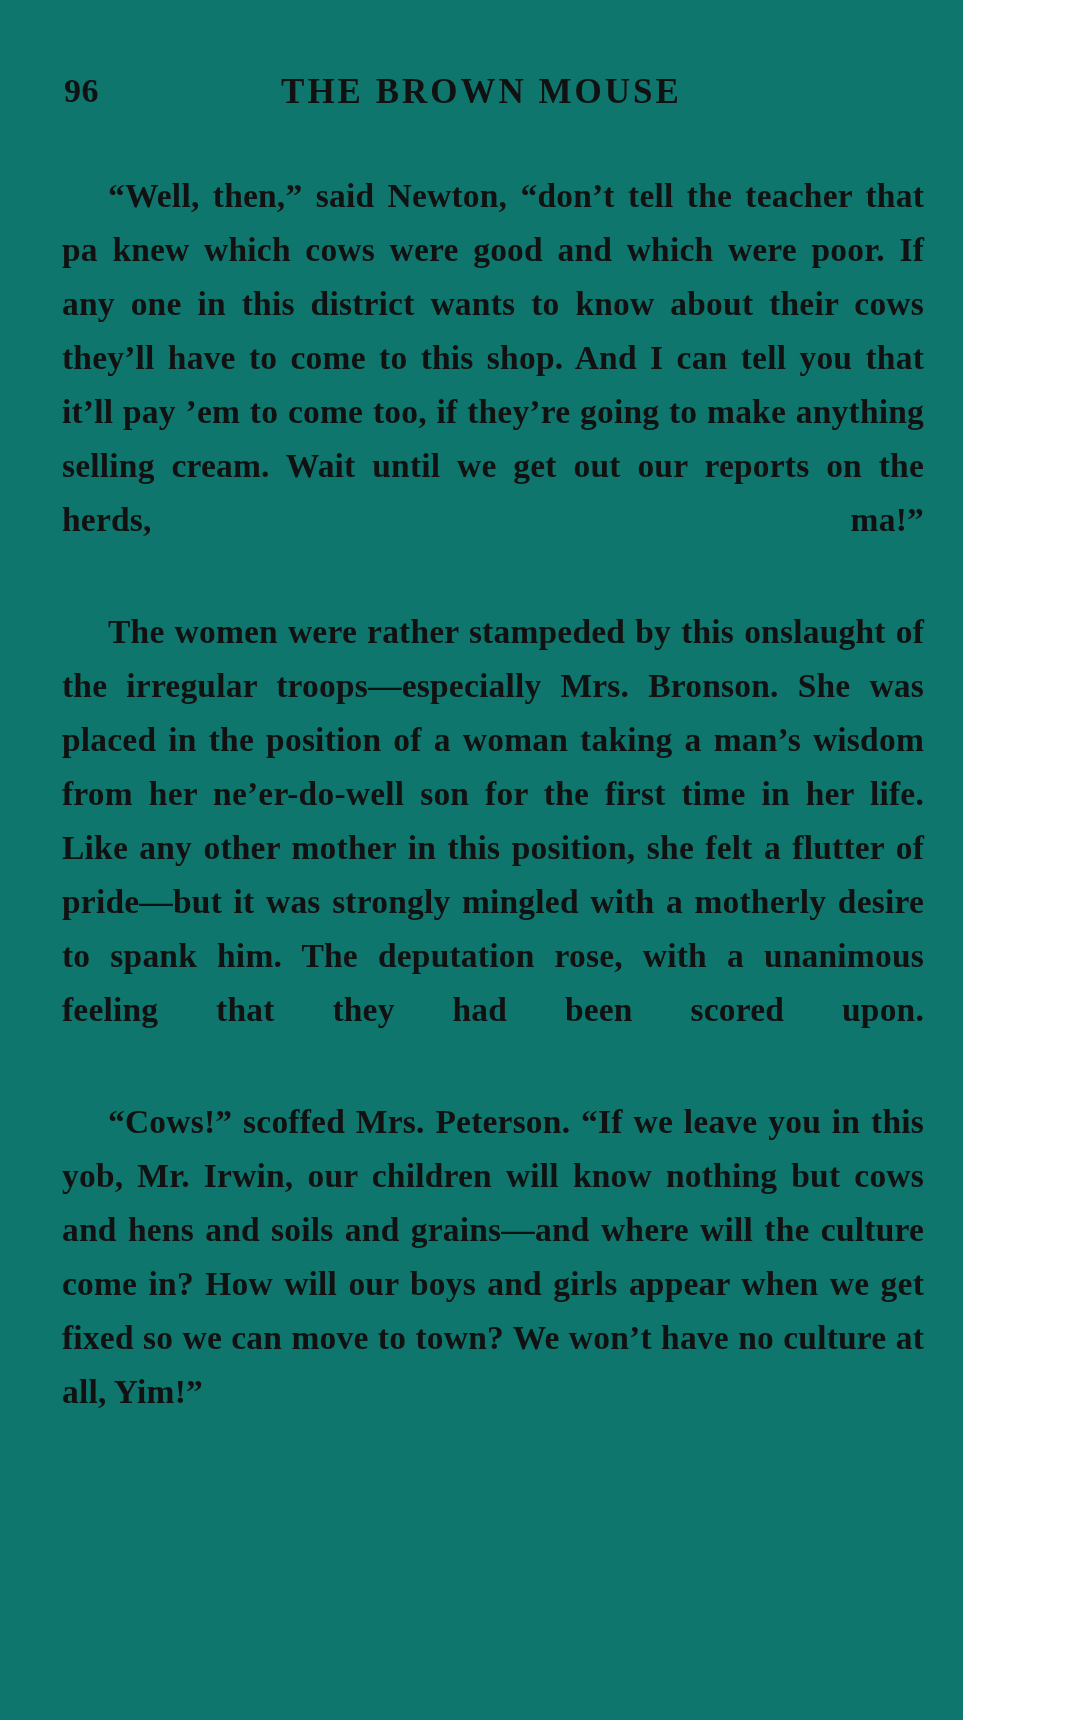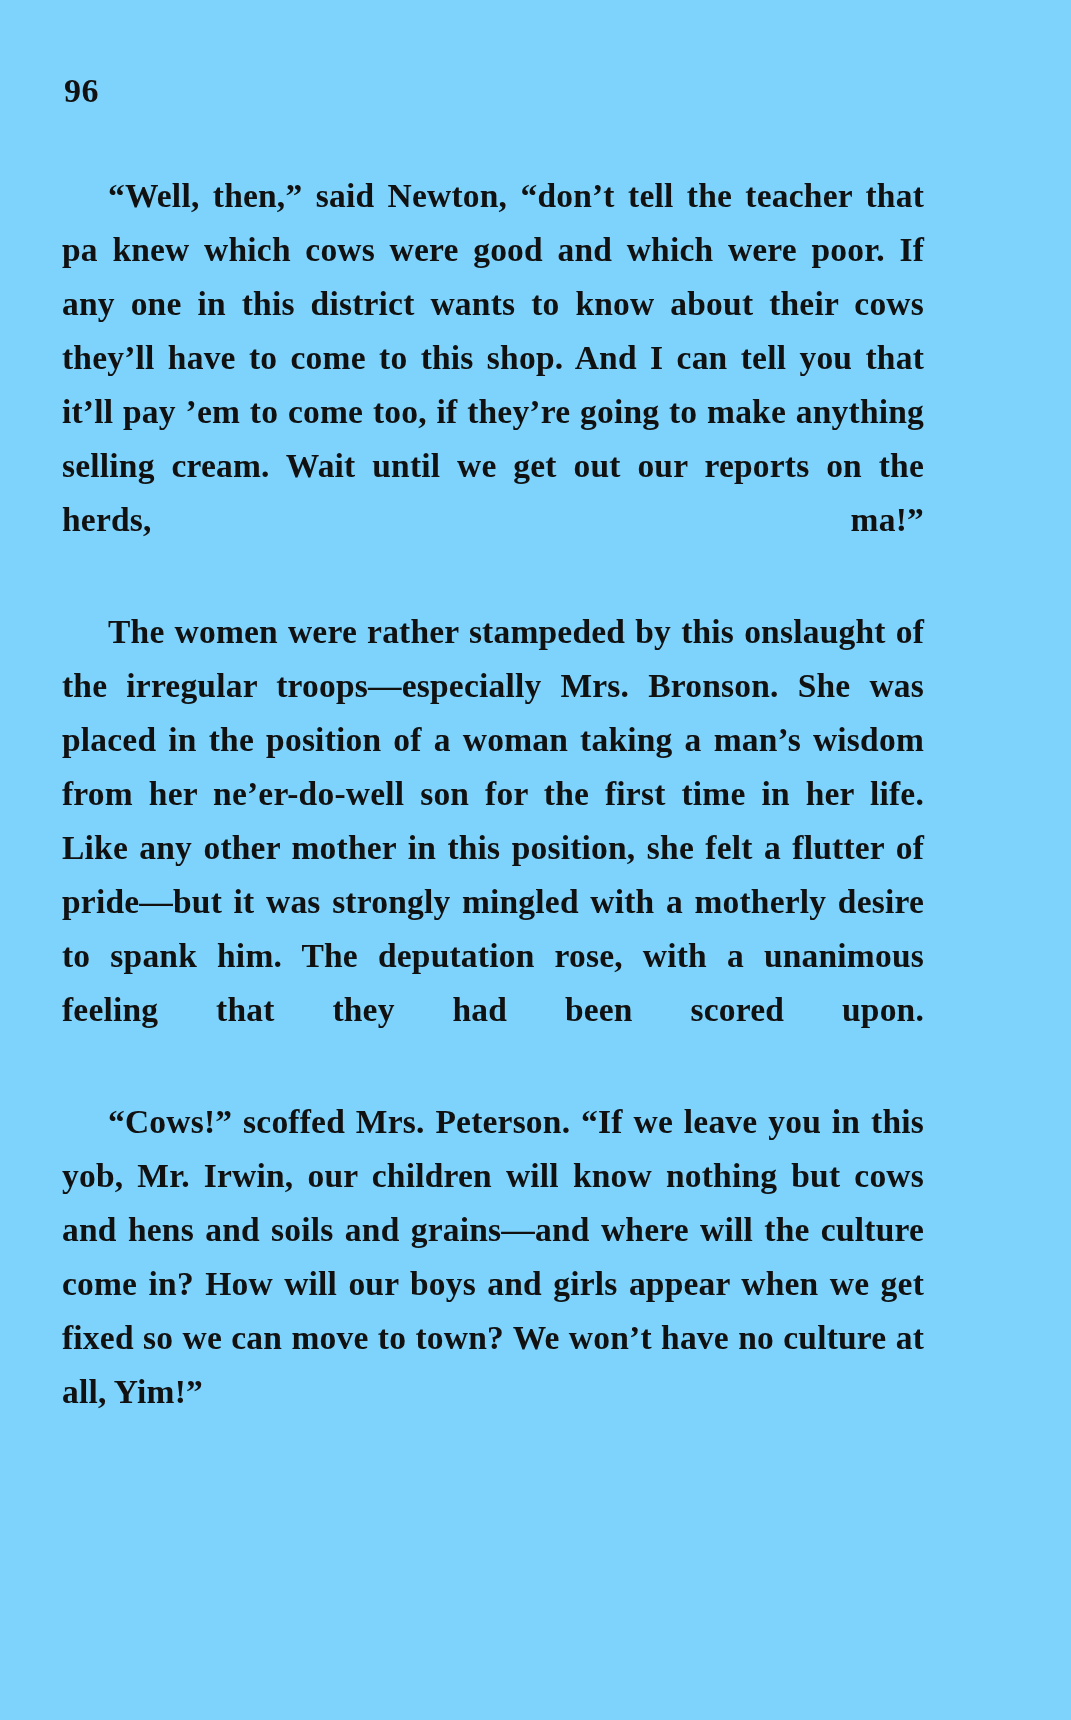--- a/index.html
+++ b/index.html
@@ -12,23 +12,23 @@
     height: 1720px;
     font-family: "Liberation Serif", serif;
     color: #111111;
     position: relative;
     overflow: hidden;
   }
   .page {
     position: absolute;
     left: 0;
     top: 0;
-    width: 1071px;
+    width: 963px;
     height: 1720px;
-    background: #7dd3fc;
+    background: #0f766e;
   }
   .header {
     position: absolute;
     top: 72px;
     left: 60px;
     right: 60px;
     height: 48px;
   }
   .folio {
     position: absolute;
@@ -74,20 +74,21 @@
     display: none;
   }
 </style>
 </head>
 <body>
 
 <div class="page">
 
   <div class="header">
     <div class="folio">96</div>
+    <div class="running-title">THE BROWN MOUSE</div>
   </div>
 
   <div class="body-text">
     <p>“Well, then,” said Newton, “don’t tell the teacher that pa knew which cows were good and which were poor.  If any one in this district wants to know about their cows they’ll have to come to this shop.  And I can tell you that it’ll pay ’em to come too, if they’re going to make anything selling cream.  Wait until we get out our reports on the herds, ma!”</p>
     <p>The women were rather stampeded by this onslaught of the irregular troops—especially Mrs. Bronson.  She was placed in the position of a woman taking a man’s wisdom from her ne’er-do-well son for the first time in her life.  Like any other mother in this position, she felt a flutter of pride—but it was strongly mingled with a motherly desire to spank him.  The deputation rose, with a unanimous feeling that they had been scored upon.</p>
     <p>“Cows!” scoffed Mrs. Peterson.  “If we leave you in this yob, Mr. Irwin, our children will know nothing but cows and hens and soils and grains—and where will the culture come in?  How will our boys and girls appear when we get fixed so we can move to town?  We won’t have no culture at all, Yim!”</p>
   </div>
 
 </div>
 

